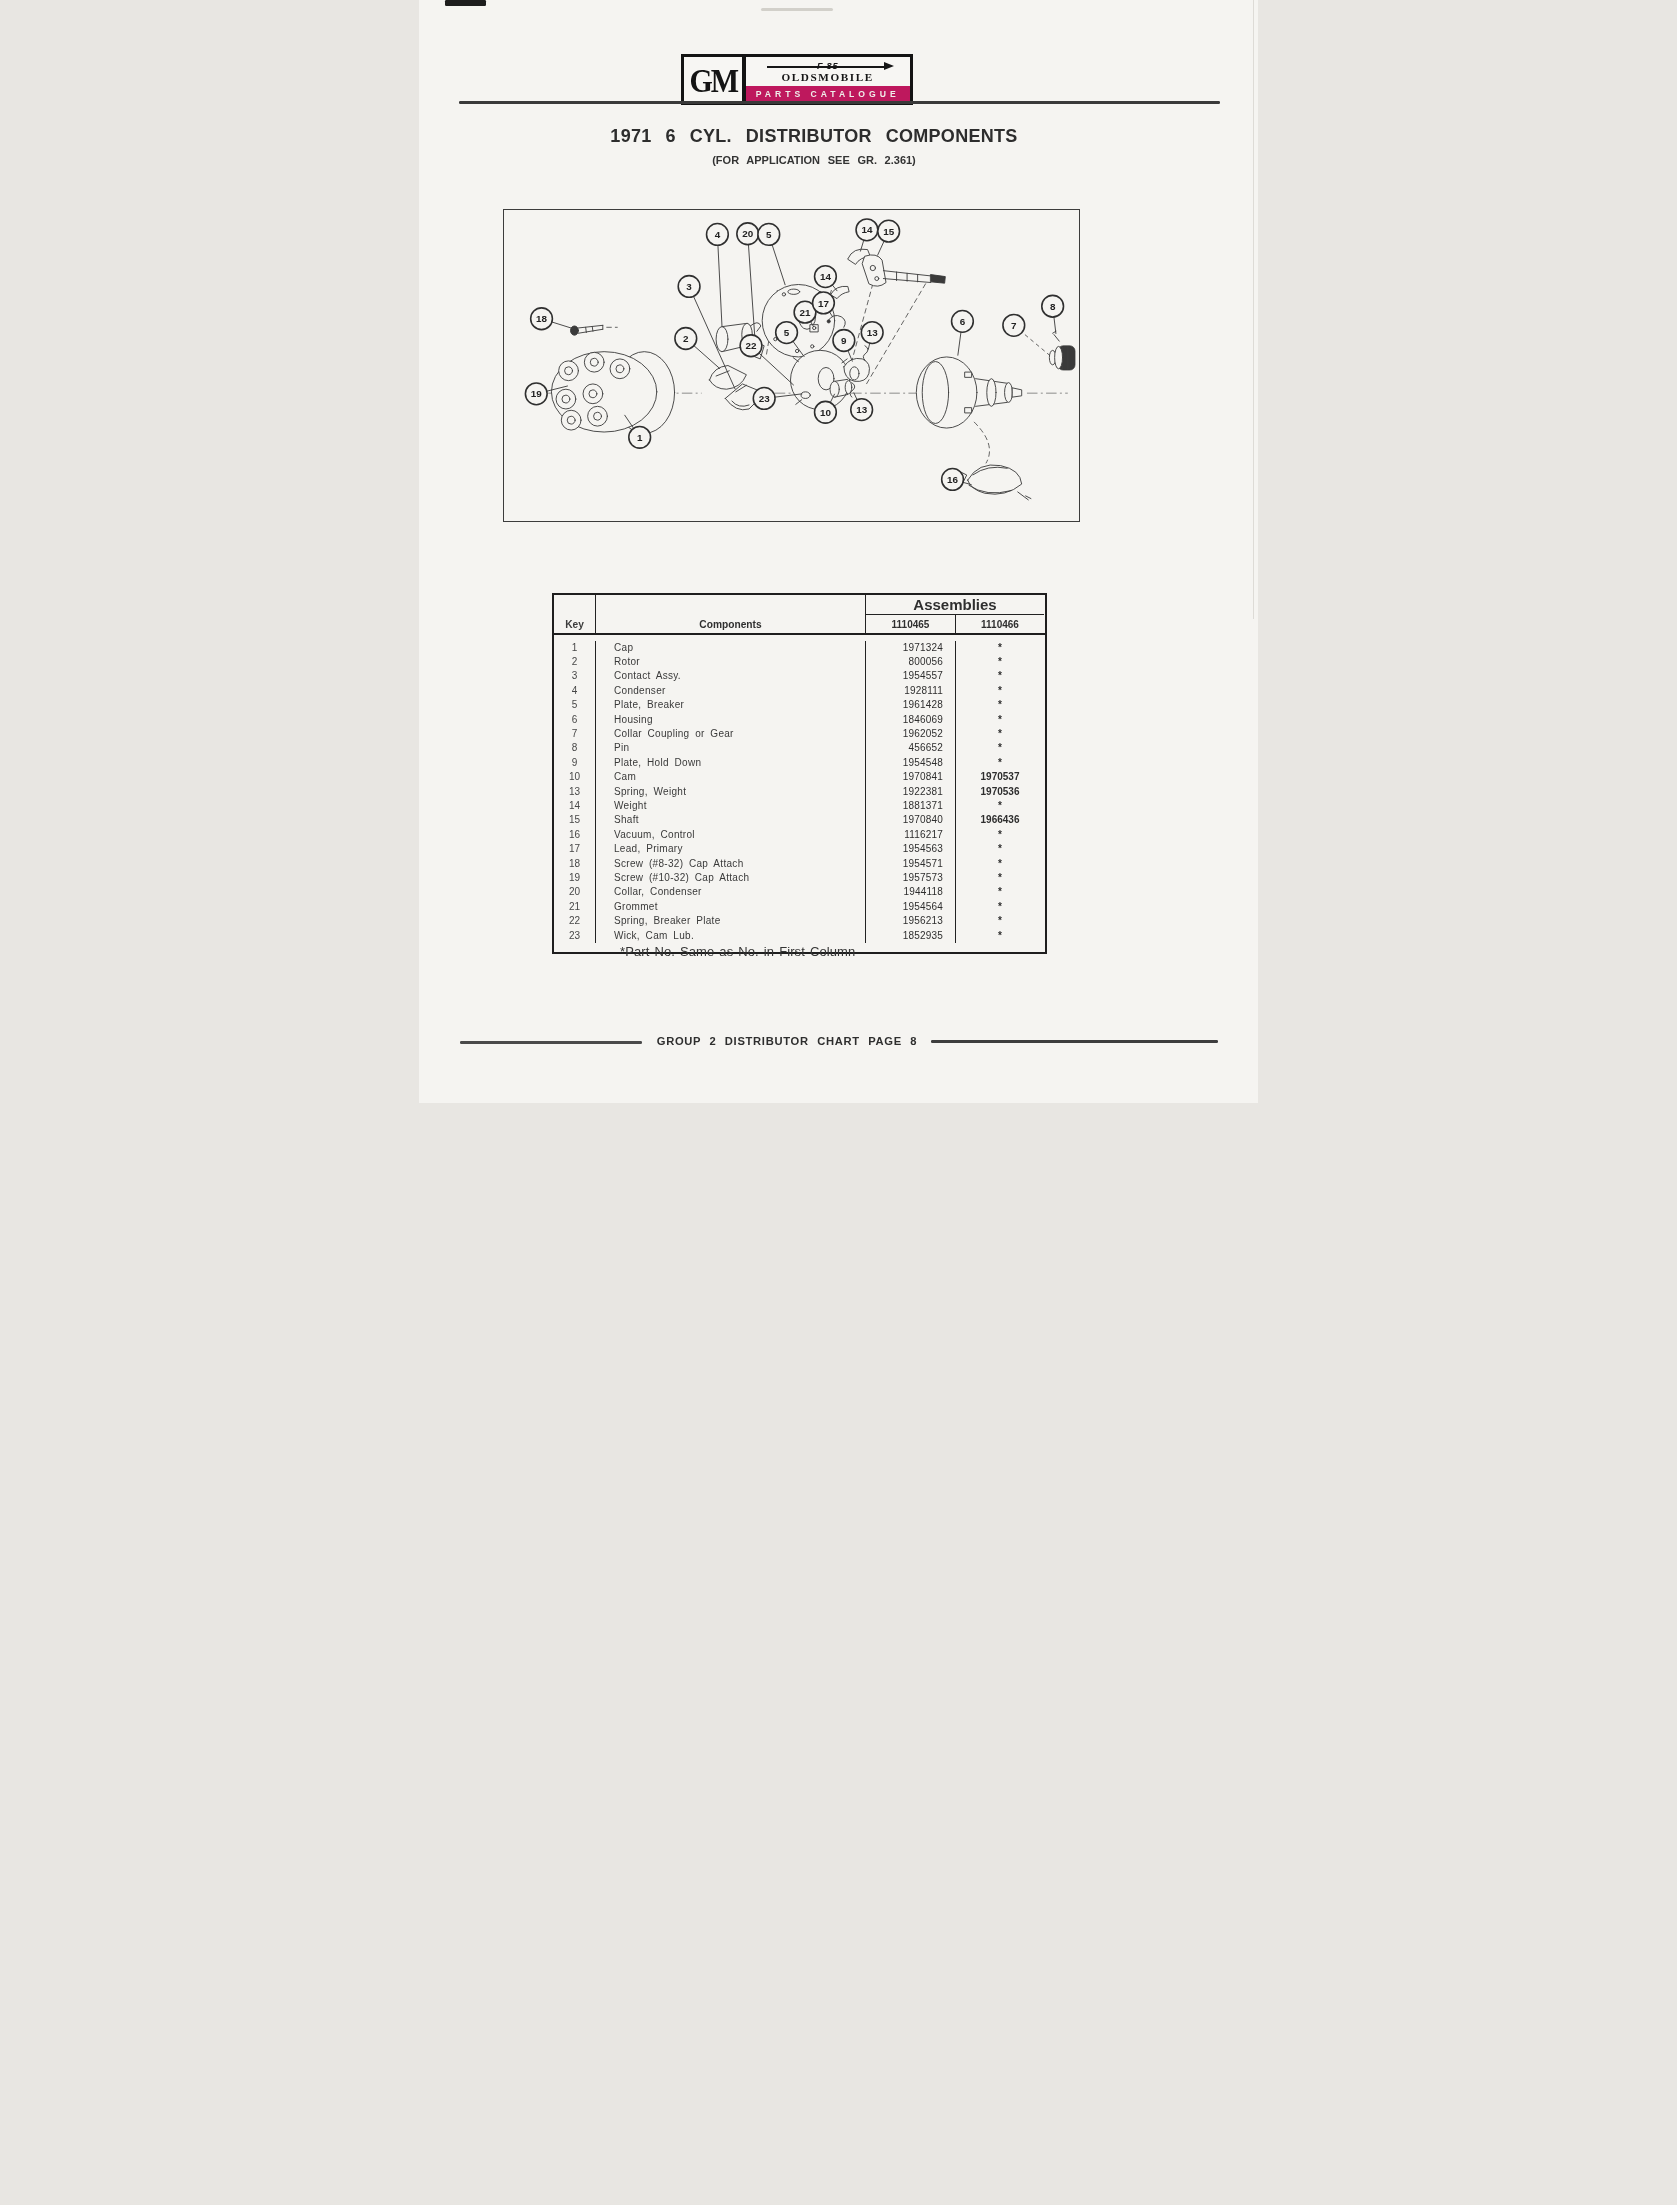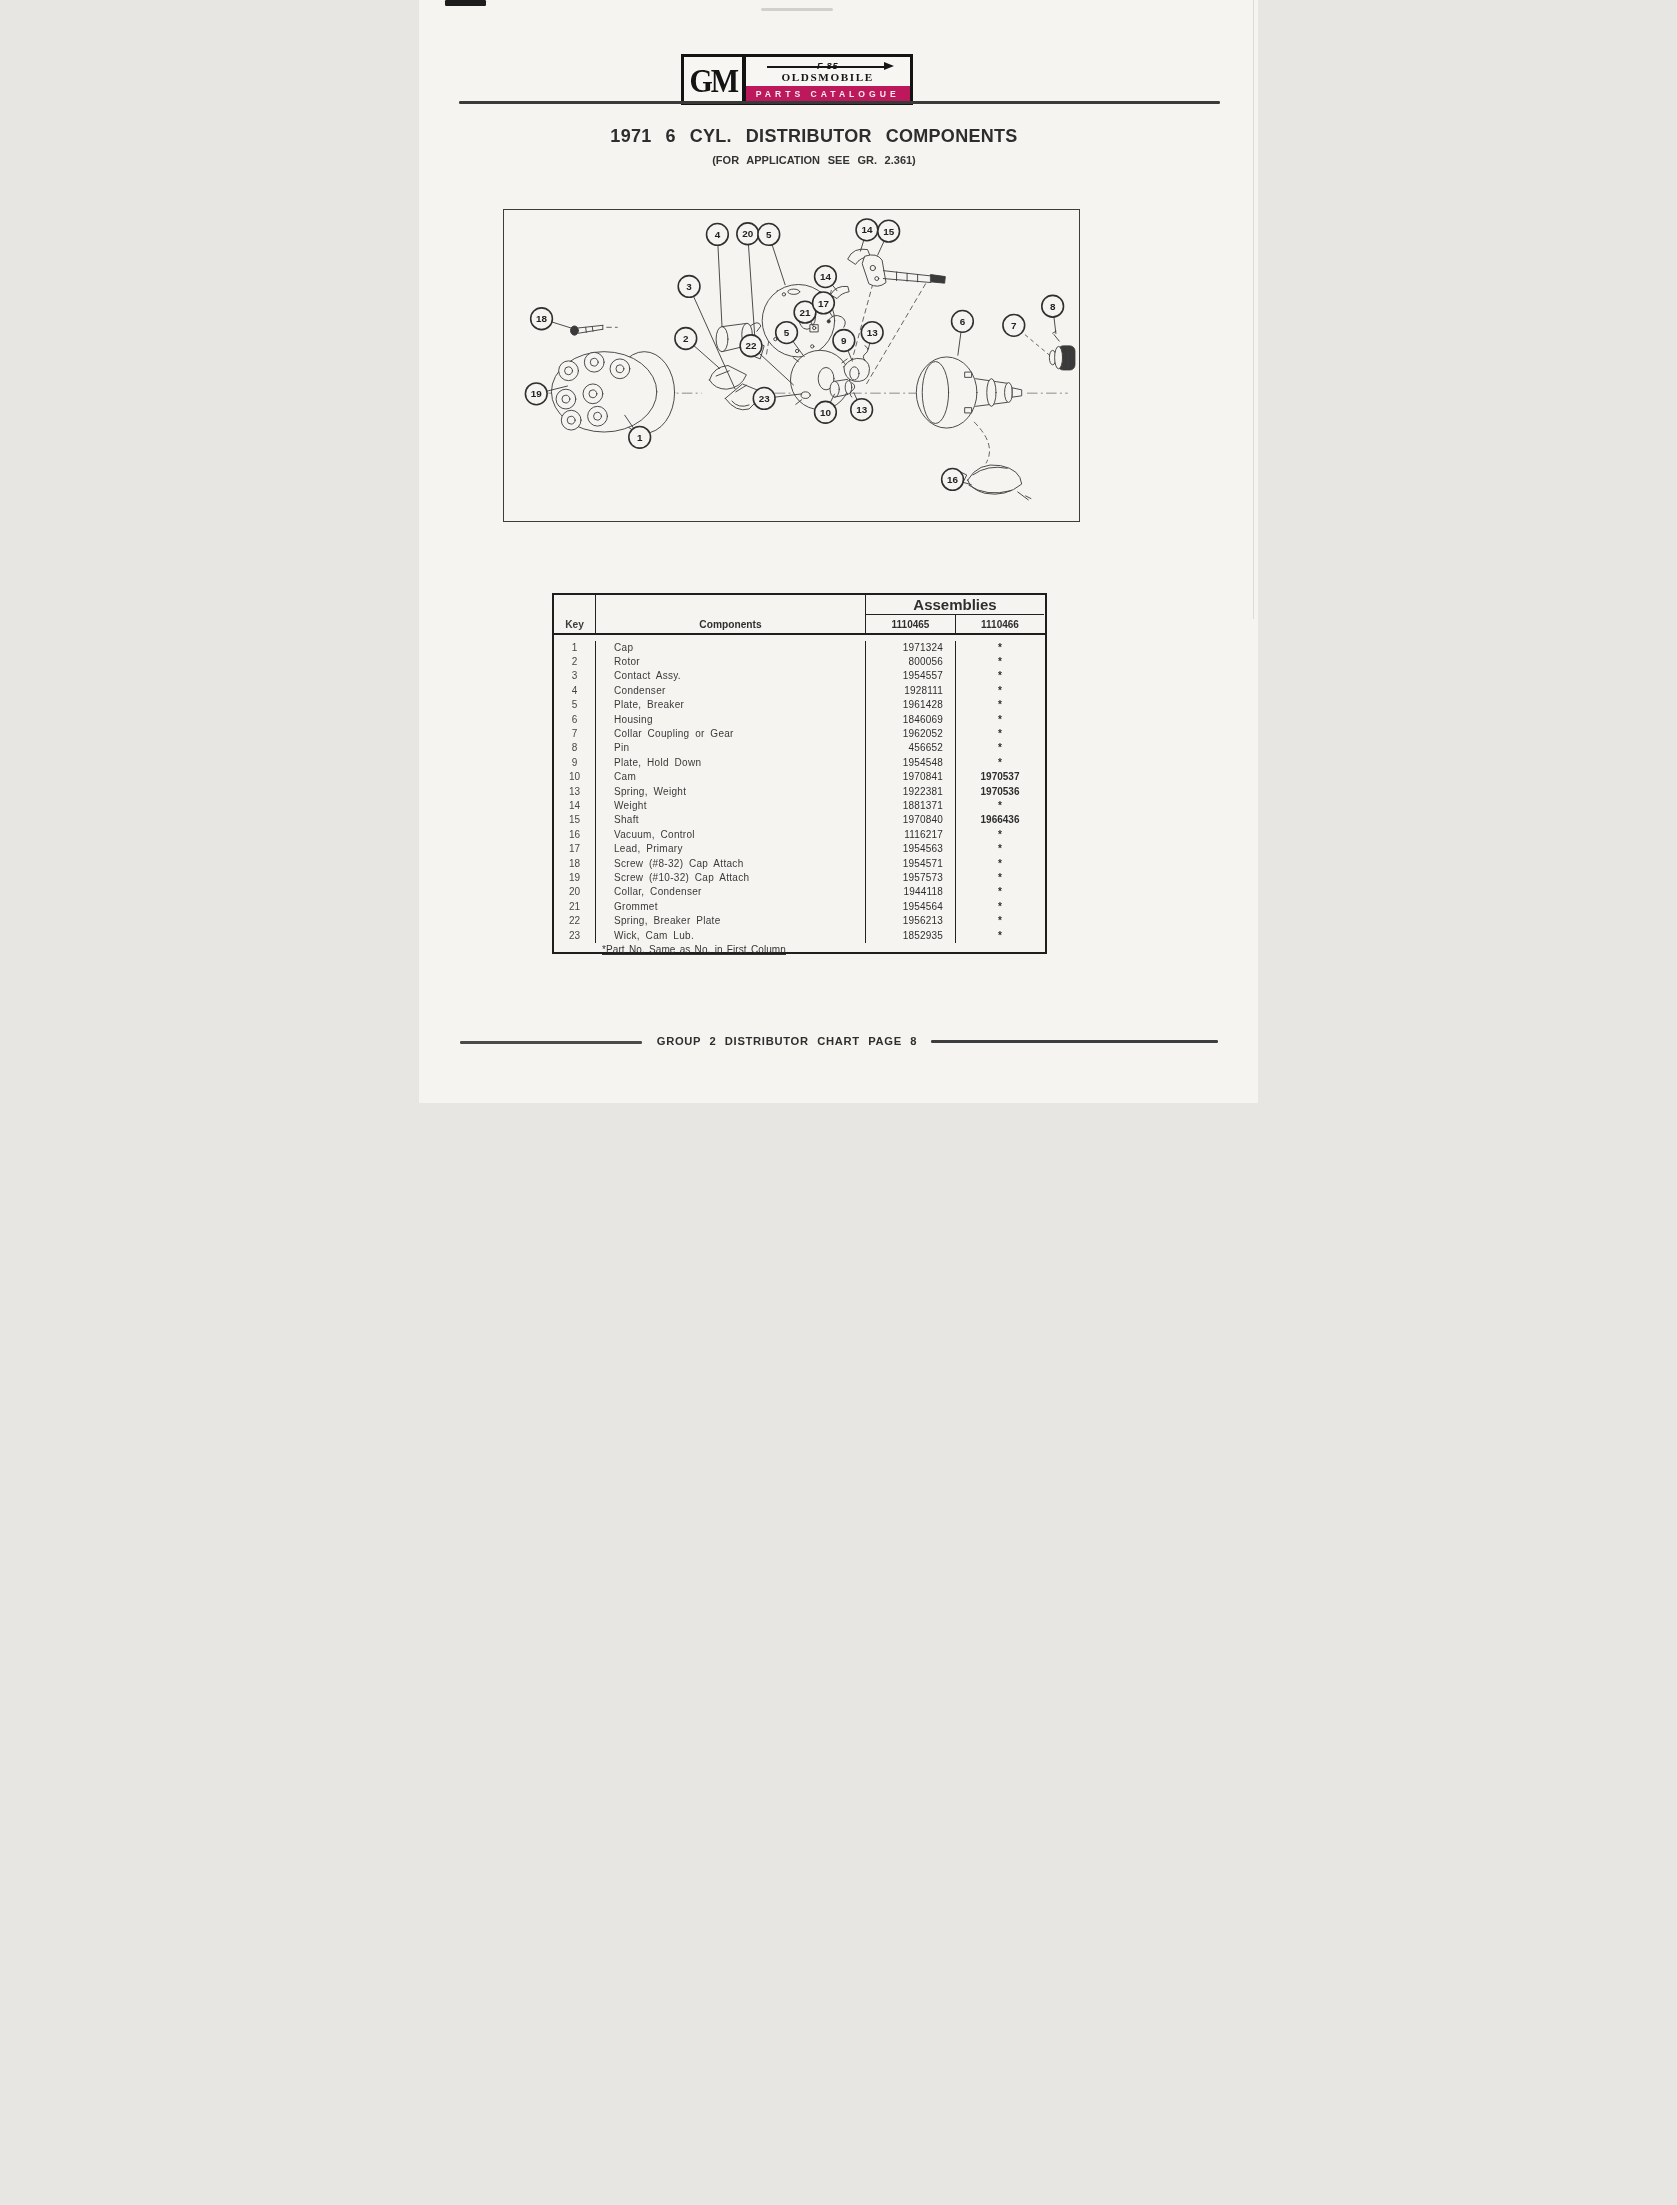--- a/index.html
+++ b/index.html
@@ -61,21 +61,21 @@
   .h-a1{grid-column:3;grid-row:2;border-right:1.3px solid #222;display:flex;align-items:center;justify-content:center;
         font-weight:bold;font-size:10px;color:#2f2f2f;}
   .h-a2{grid-column:4;grid-row:2;display:flex;align-items:center;justify-content:center;font-weight:bold;font-size:10px;color:#2f2f2f;}
   .tbody{padding:5.3px 0 9.2px 0;}
   .trow{display:grid;grid-template-columns:42px 270px 90px 88px;height:14.4px;line-height:14.4px;font-size:10px;color:#3a3a3a;}
   .c-key{text-align:center;border-right:1.3px solid #222;color:#474747;}
   .c-comp{padding-left:18px;border-right:1.3px solid #222;letter-spacing:0.3px;word-spacing:2.6px;}
   .c-a1{text-align:right;padding-right:12px;border-right:1.3px solid #222;color:#2e2e2e;letter-spacing:0.2px;}
   .c-a2{text-align:center;font-weight:bold;color:#2e2e2e;}
 
-  .footnote{position:absolute;left:183px;top:944px;font-size:10px;color:#333;letter-spacing:0.1px;word-spacing:1.3px;text-decoration:underline;}
+  .footnote{position:absolute;left:201px;top:944px;font-size:13px;color:#333;letter-spacing:0.1px;word-spacing:1.3px;}
 
   
   .footer-text{position:absolute;left:220px;top:1035px;width:296px;text-align:center;
                font-size:11.2px;font-weight:bold;letter-spacing:0.7px;word-spacing:4.6px;color:#2e2e2e;}
   .footer-rule-left{position:absolute;left:41px;top:1041px;width:182px;height:2.6px;background:#4a4a4a;border-radius:1.3px;}
   .footer-rule-right{position:absolute;left:512px;top:1040px;width:287px;height:2.6px;background:#3d3d3d;border-radius:1.3px;}
 </style>
 </head>
 <body>
 

